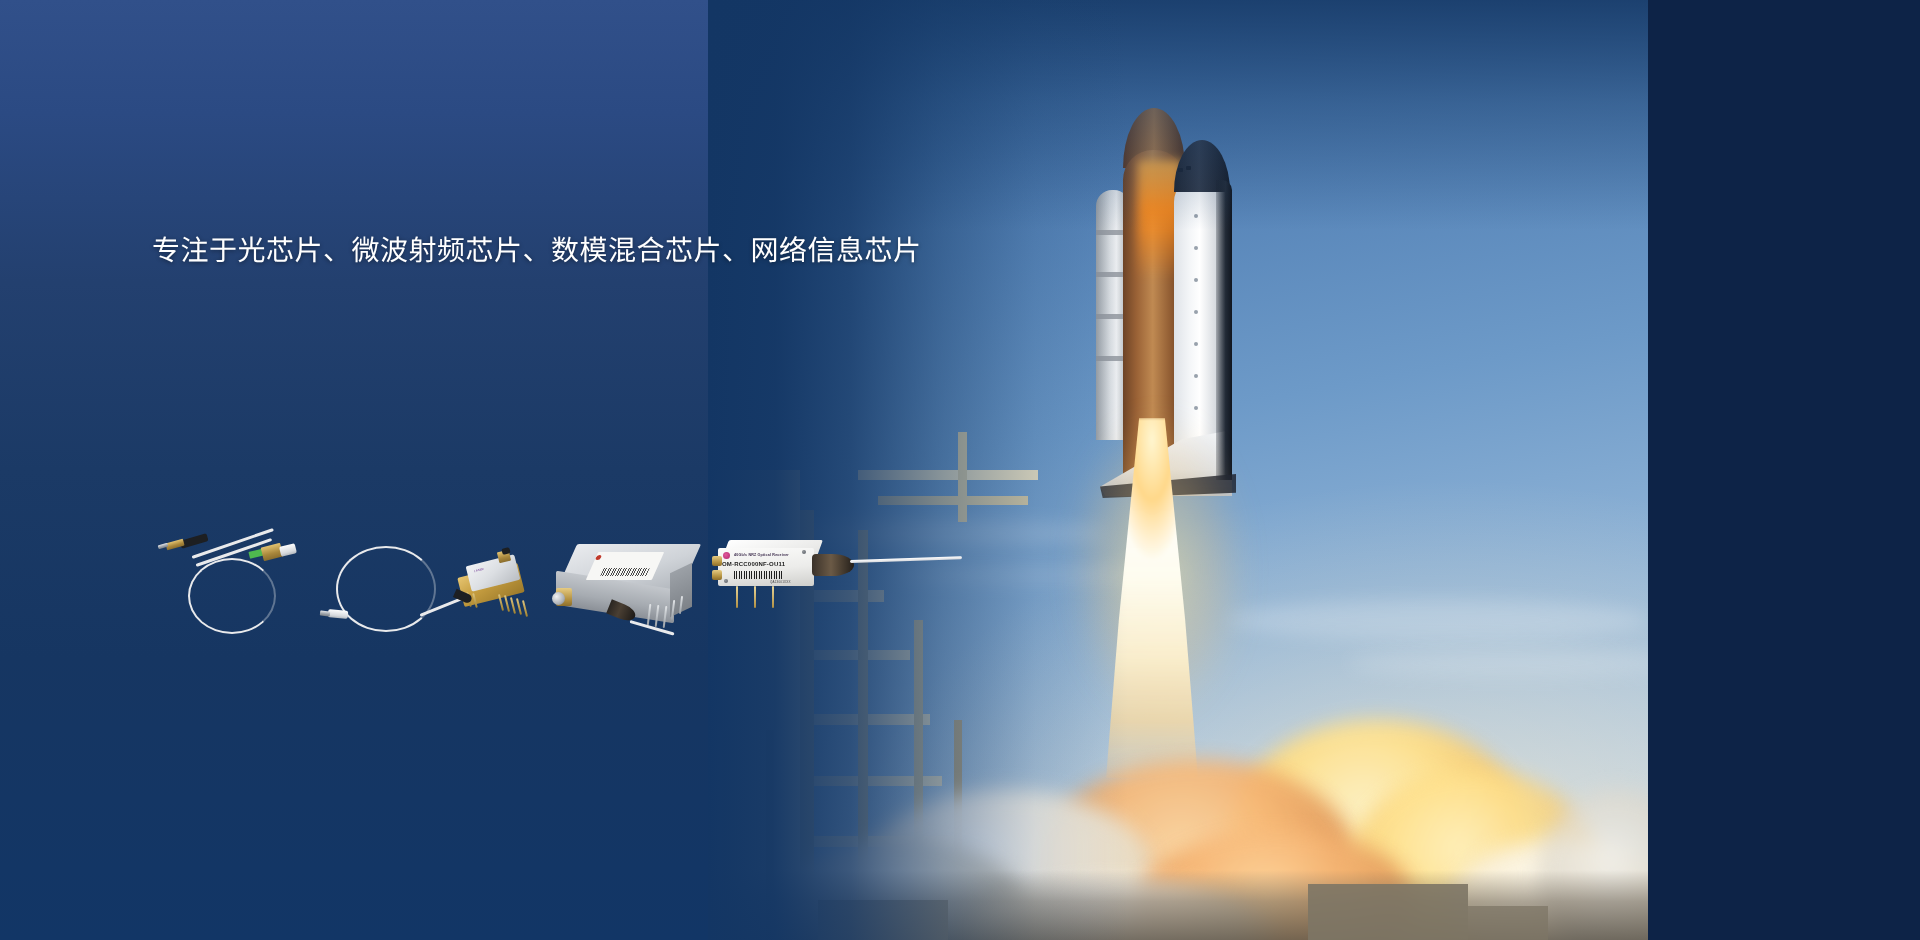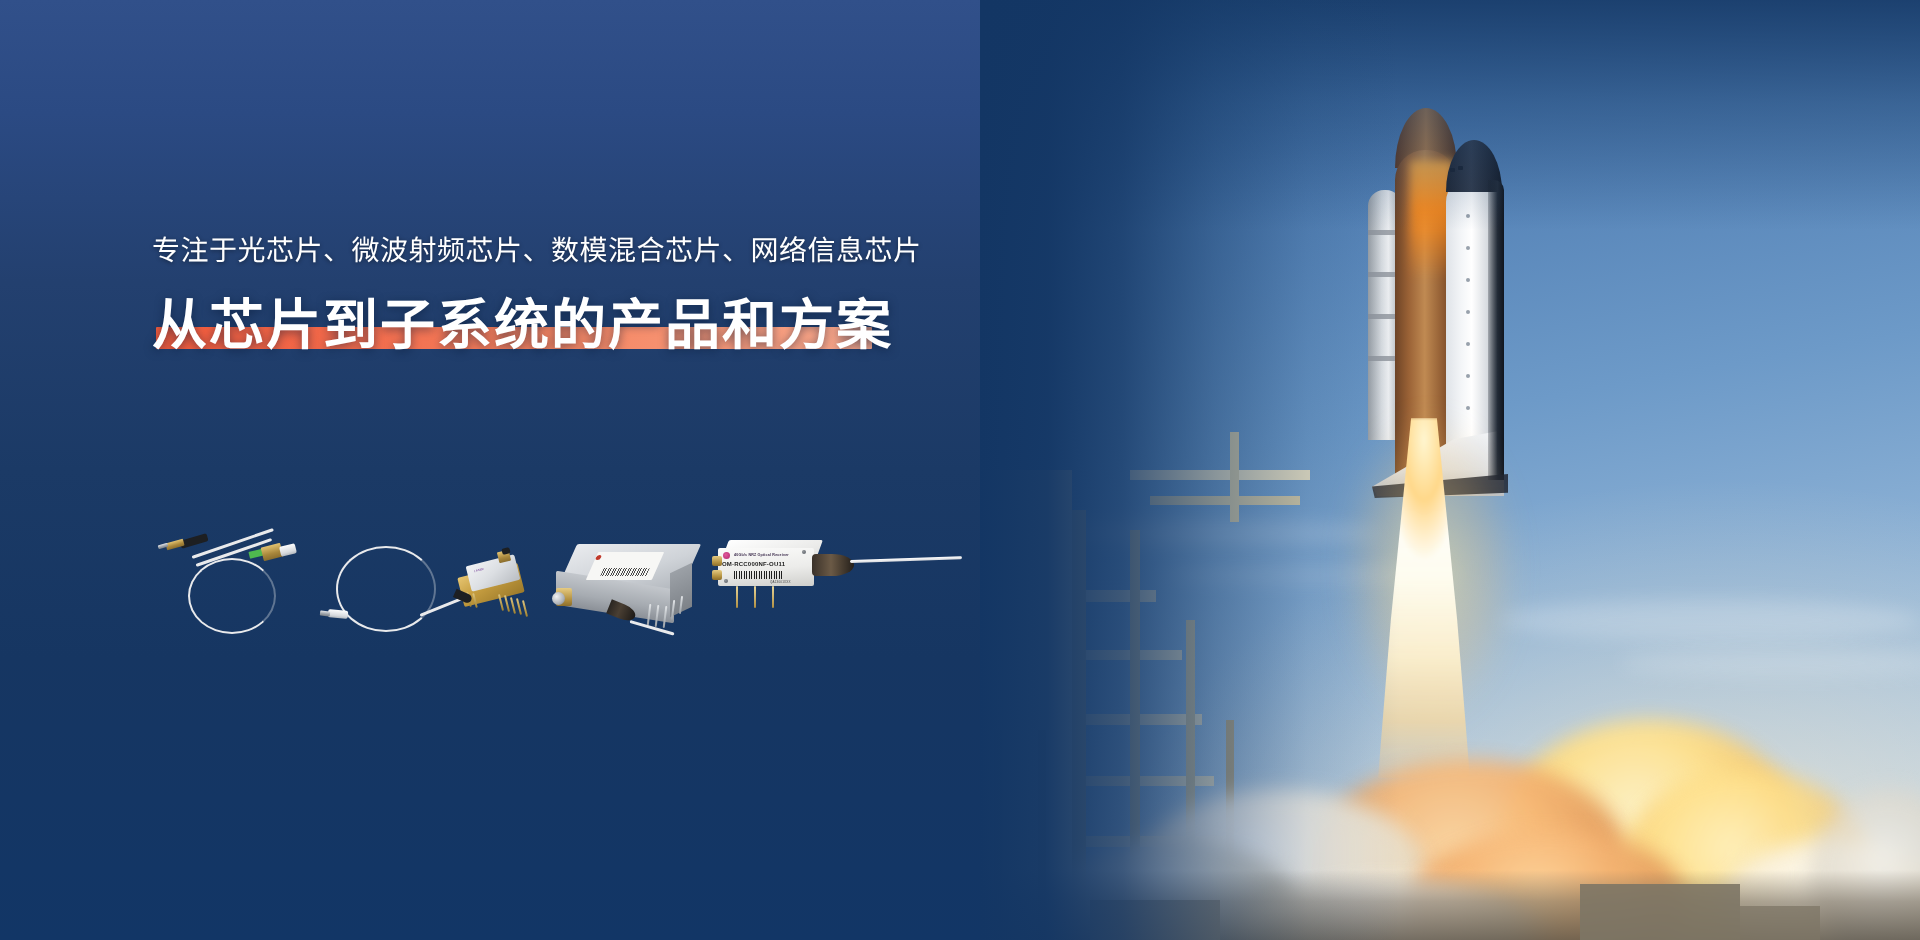--- a/index.html
+++ b/index.html
@@ -1,21 +1,21 @@
 <!DOCTYPE html>
 <html lang="zh-CN"><head>
 <meta charset="utf-8">
 <title>Hero Banner</title>
 <style>
   html,body{margin:0;padding:0;background:#0d2347;}
   body{font-family:"Liberation Sans","DejaVu Sans",sans-serif;}
 
   .stage{
     position:relative;
-    width:1920px;height:940px;
+    width:1648px;height:940px;
     overflow:hidden;
     background:linear-gradient(180deg,#31508a 0%,#2b4a83 12%,#23406f 30%,#1b3a66 50%,#163662 70%,#123666 100%);
   }
 
   
   .photo{
     position:absolute;top:0;right:0;width:940px;height:940px;
     overflow:hidden;
   }
   .photo .sky{
@@ -298,24 +298,20 @@
     <div class="pad-slab" style="left:110px;bottom:0;width:130px;height:40px;opacity:.7;"></div>
     <div class="pad-base"></div>
 
     <div class="fade-top"></div>
     <div class="fade-left"></div>
   </div>
 
   <div class="copy">
     <div class="sub">专注于光芯片、微波射频芯片、数模混合芯片、网络信息芯片</div>
 
-    <div class="headline-wrap">
-      <div class="hl-bar"></div>
-      <div class="headline">从芯片到子系统的产品和方案</div>
-    </div>
   </div>
 
   <div class="products">
 
     <div class="prod" style="left:0px;top:0px;width:165px;height:110px;">
       <div class="fiber-loop" style="left:36px;top:28px;width:84px;height:72px;"></div>
       <div class="fiber-line" style="left:40px;top:26px;width:86px;transform:rotate(-19deg);transform-origin:left center;"></div>
       <div class="fiber-line" style="left:44px;top:34px;width:80px;transform:rotate(-19deg);transform-origin:left center;"></div>
 
       <div class="conn-boot" style="left:28px;top:7px;width:28px;height:8px;transform:rotate(-16deg);"></div>

